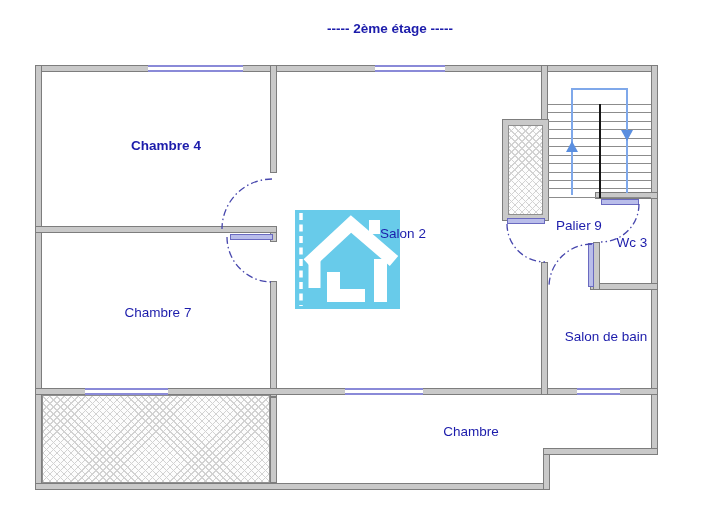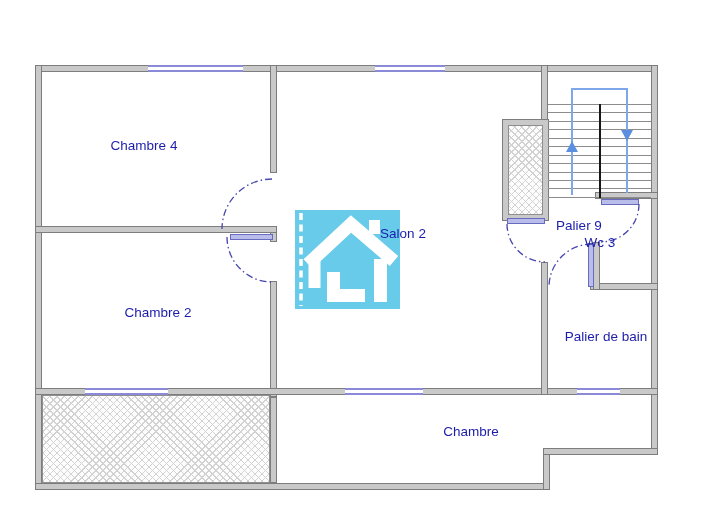--- a/index.html
+++ b/index.html
@@ -25,20 +25,21 @@
   .title{position:absolute;transform:translate(-50%,-50%);color:#1c1cab;font-size:13.5px;font-weight:bold;white-space:nowrap;}
   .arcs{position:absolute;left:0;top:0;width:702px;height:523px;z-index:3;pointer-events:none;}
   .arcs path{stroke:#4747ad;stroke-width:1.3;fill:none;stroke-dasharray:7 3 1.5 3;}
   .logo{position:absolute;left:295px;top:210px;width:105px;height:99px;background:#68cbea;z-index:1;}
 </style>
 </head>
 <body>
 
 <div class="canvas">
 
+  <div class="title" style="left:390px;top:28px;">-----  2ème étage  -----</div>
 
   <div class="wall" style="left:35px;top:65px;width:623px;height:7px;"></div>
   <div class="wall" style="left:35px;top:65px;width:7px;height:425px;"></div>
   <div class="wall" style="left:651px;top:65px;width:7px;height:390px;"></div>
   <div class="wall" style="left:35px;top:483px;width:515px;height:7px;"></div>
   <div class="wall" style="left:543px;top:448px;width:7px;height:42px;"></div>
   <div class="wall" style="left:543px;top:448px;width:115px;height:7px;"></div>
 
   <div class="wall" style="left:270px;top:65px;width:7px;height:108px;"></div>
   <div class="wall" style="left:270px;top:226px;width:7px;height:16px;"></div>
@@ -88,21 +89,21 @@
     <svg width="105" height="99" viewBox="0 0 105 99">
       <line x1="6" y1="3" x2="6" y2="96" stroke="#ffffff" stroke-width="3.5" stroke-dasharray="7 4.5"></line>
       <polyline points="13,54 56,14 99,51" fill="none" stroke="#ffffff" stroke-width="13" stroke-linecap="butt"></polyline>
       <rect x="13.5" y="47" width="12" height="31" fill="#ffffff"></rect>
       <rect x="74" y="10" width="11" height="14" fill="#ffffff"></rect>
       <path d="M32,62 h13 v17 h25 v13 h-38 z" fill="#ffffff"></path>
       <rect x="79" y="49" width="13" height="43" fill="#ffffff"></rect>
     </svg>
   </div>
 
-  <div class="lbl" style="left:144px;top:145px;">Chambre 4</div>
+  <div class="lbl" style="left:166px;top:145px;font-weight:bold;">Chambre 4</div>
   <div class="lbl" style="left:403px;top:233px;">Salon 2</div>
-  <div class="lbl" style="left:158px;top:312px;">Chambre 2</div>
+  <div class="lbl" style="left:158px;top:312px;">Chambre 7</div>
   <div class="lbl" style="left:579px;top:225px;">Palier 9</div>
-  <div class="lbl" style="left:600px;top:242px;">Wc 3</div>
-  <div class="lbl" style="left:606px;top:336px;">Palier de bain</div>
+  <div class="lbl" style="left:632px;top:242px;">Wc 3</div>
+  <div class="lbl" style="left:606px;top:336px;">Salon de bain</div>
   <div class="lbl" style="left:471px;top:431px;">Chambre</div>
 
 </div>
 
 </body></html>

